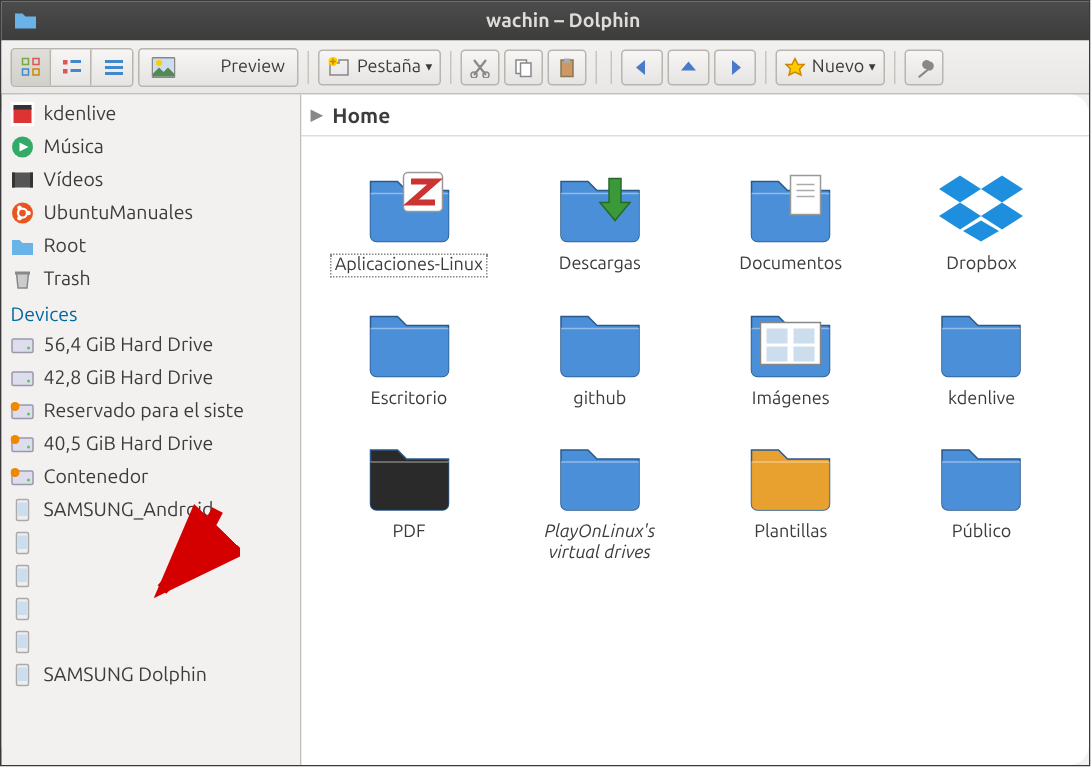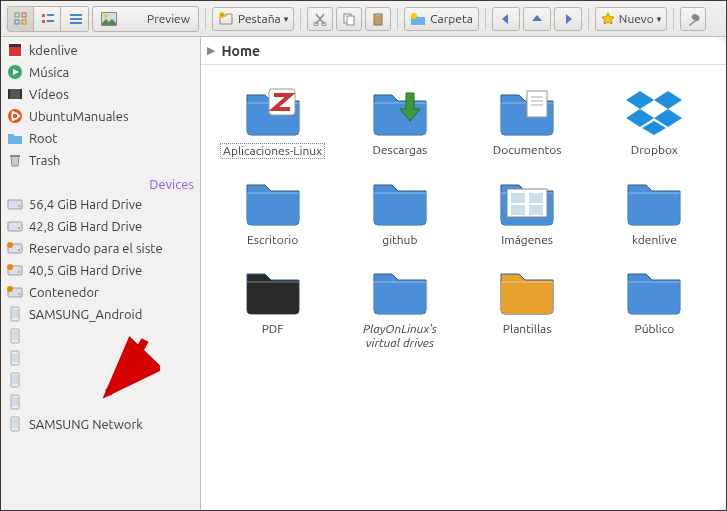--- a/index.html
+++ b/index.html
@@ -19,21 +19,21 @@
 .tb-sep { width: 1px; height: 22px; background: #c8c5c0; margin: 0 3px; }
 .tb-label { font-size: 12px; color: #3c3c3c; margin-left: 4px; }
 .preview-btn { display: flex; align-items: center; padding: 0 8px; height: 26px; border: 1px solid #b8b5b0; border-radius: 3px; background: linear-gradient(to bottom, #f7f6f5, #e5e4e2); cursor: pointer; gap: 26px; }
 .tb-arrow { font-size: 9px; color: #3c3c3c; margin-left: 3px; }
 
 .body-area { flex: 1; display: flex; overflow: hidden; border-radius: 13px; }
 
 .sidebar { width: 200px; background: #f2f1f0; border-right: 1px solid #c1bfbb; overflow-y: auto; padding-top: 2px; }
 .side-item { display: flex; align-items: center; height: 22px; padding: 0 6px; font-size: 13px; color: #3c3c3c; cursor: pointer; white-space: nowrap; overflow: hidden; }
 .side-icon { width: 16px; height: 16px; margin-right: 6px; flex-shrink: 0; }
-.side-header { font-size: 13px; color: #8b5cf6; padding: 6px 6px 2px 6px; font-weight: normal; text-align: right; }
+.side-header { font-size: 13px; color: #0369a1; padding: 6px 6px 2px 6px; font-weight: normal; }
 
 .main { flex: 1; display: flex; flex-direction: column; background: #fff; }
 .breadcrumb-bar { height: 28px; display: flex; align-items: center; padding: 0 6px; border-bottom: 1px solid #e0ddd8; gap: 6px; }
 .bc-arrow { color: #888; font-size: 11px; }
 .bc-home { font-weight: bold; color: #3c3c3c; font-size: 14px; }
 
 .icon-grid { flex: 1; padding: 16px 10px; display: grid; grid-template-columns: repeat(4, 1fr); gap: 8px 4px; align-content: start; overflow-y: auto; }
 .grid-item { display: flex; flex-direction: column; align-items: center; text-align: center; cursor: pointer; padding: 4px; }
 .folder-icon { width: 64px; height: 54px; margin-bottom: 4px; }
 .item-label { font-size: 12px; color: #3c3c3c; max-width: 110px; line-height: 1.2; }
@@ -44,20 +44,26 @@
 
 
 .sidebar::-webkit-scrollbar { width: 12px; }
 .sidebar::-webkit-scrollbar-thumb { background: #c1bfbb; border-radius: 6px; }
 </style>
 </head>
 <body>
 
 <div class="window">
 
+  <div class="titlebar">
+    <svg class="title-icon" viewBox="0 0 16 16">
+        <path fill="#6ab3e8" d="M1 3 h5 l2 2 h7 v8 h-14 z"></path>
+      </svg>
+    <div class="title-text">wachin – Dolphin</div>
+  </div>
 
   <div class="toolbar">
     <div class="toolbar-group">
       <button class="tb-btn active">
           <svg width="14" height="14">
             <rect x="1" y="1" width="4" height="4" fill="none" stroke="#7a4" stroke-width="1"></rect>
             <rect x="8" y="1" width="4" height="4" fill="none" stroke="#d55" stroke-width="1"></rect>
             <rect x="1" y="8" width="4" height="4" fill="none" stroke="#48c" stroke-width="1"></rect>
             <rect x="8" y="8" width="4" height="4" fill="none" stroke="#c80" stroke-width="1"></rect>
           </svg>
@@ -111,27 +117,20 @@
           <rect x="5" y="4" width="7" height="9" fill="#fff" stroke="#888"></rect>
         </svg>
       </button>
     <button class="tb-btn" style="border:1px solid #b8b5b0;border-radius:3px">
         <svg width="14" height="14">
           <rect x="3" y="2" width="8" height="11" fill="#c96" stroke="#875"></rect>
           <rect x="5" y="1" width="4" height="3" fill="#aaa"></rect>
         </svg>
       </button>
     <div class="tb-sep"></div>
-    <button class="tb-btn" style="border:1px solid #b8b5b0;border-radius:3px">
-      <svg width="16" height="14">
-          <path d="M1 3 h5 l2 2 h7 v8 h-14 z" fill="#6ab3e8"></path>
-          <circle cx="4" cy="4" r="3" fill="#fc0"></circle>
-        </svg>
-      <span class="tb-label">Carpeta</span>
-    </button>
     <div class="tb-sep"></div>
     <button class="tb-btn" style="border:1px solid #b8b5b0;border-radius:3px">
         <svg width="16" height="14">
           <path d="M10 2 l-6 5 l6 5 z" fill="#4a7ac8"></path>
         </svg>
       </button>
     <button class="tb-btn" style="border:1px solid #b8b5b0;border-radius:3px">
         <svg width="16" height="14">
           <path d="M3 9 l5 -6 l5 6 z" fill="#4a7ac8"></path>
         </svg>
@@ -280,21 +279,21 @@
               <rect x="4" y="1" width="8" height="14" fill="#eee" stroke="#aaa" rx="1"></rect>
               <rect x="5" y="3" width="6" height="9" fill="#cde"></rect>
             </svg>
             <span></span>
           </div>
           <div class="side-item">
             <svg class="side-icon" viewBox="0 0 16 16">
               <rect x="4" y="1" width="8" height="14" fill="#eee" stroke="#aaa" rx="1"></rect>
               <rect x="5" y="3" width="6" height="9" fill="#cde"></rect>
             </svg>
-            <span>SAMSUNG Network</span>
+            <span>SAMSUNG Dolphin</span>
           </div>
         </div>
     </div>
 
     <div class="main">
       <div class="breadcrumb-bar">
         <span class="bc-arrow">▶</span>
         <span class="bc-home">Home</span>
       </div>
       <div class="icon-grid" id="icon-grid">

